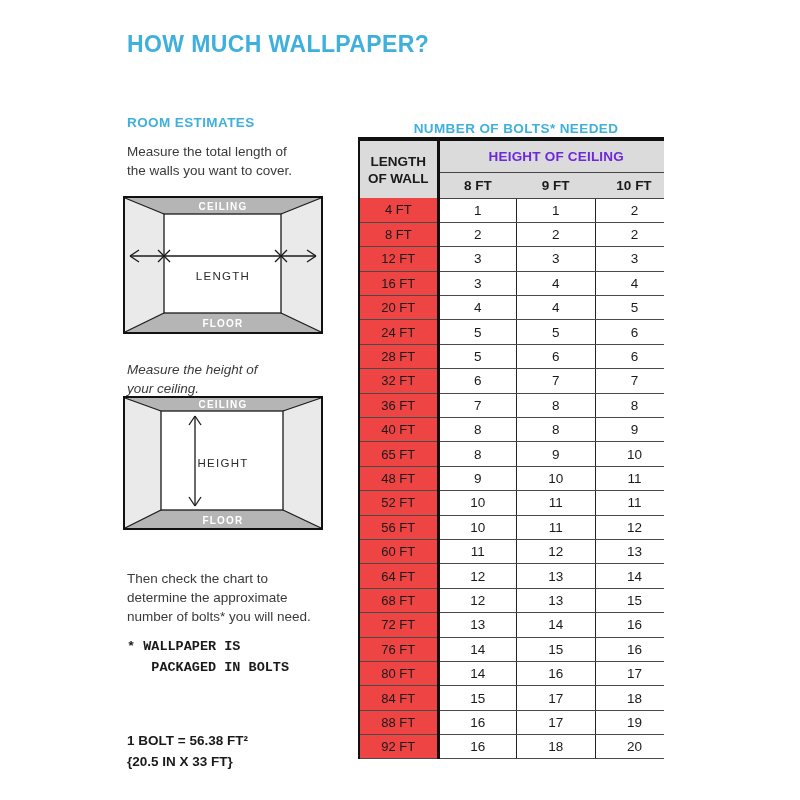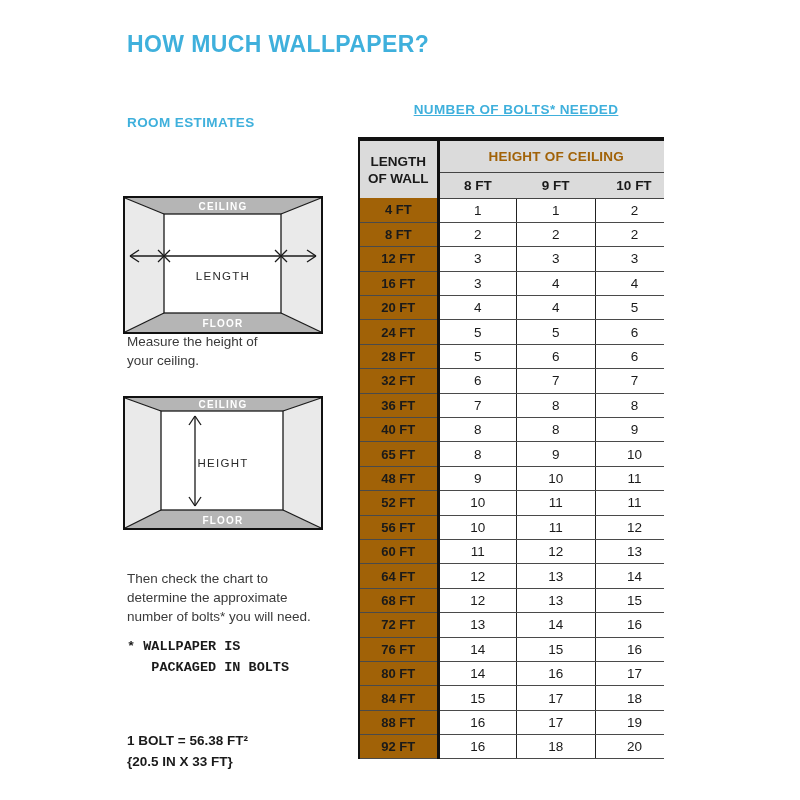--- a/index.html
+++ b/index.html
@@ -15,29 +15,29 @@
     position:absolute; left:127px; top:31px;
     font-size:23px; font-weight:bold; letter-spacing:0.4px;
     color:#3fb0dc;
   }
 
   .section-heading {
     position:absolute; font-size:13.5px; font-weight:bold;
     letter-spacing:0.4px; color:#3fb0dc;
   }
   .room-estimates-heading { left:127px; top:115px; }
-  .table-heading { left:358px; top:102px; width:316px; text-align:center;text-decoration:underline; }
+  .table-heading { left:358px; top:121px; width:316px; text-align:center; }
 
   .para {
     position:absolute; left:127px;
     font-size:13.5px; line-height:19px; color:#3a3a3a;
     white-space:pre-line;
   }
   .para1 { top:142px; }
-  .para2 { top:332px; }
+  .para2 { top:360px;font-style:italic; }
   .para3 { top:549px;margin-top:20px; }
 
   .note {
     position:absolute; left:127px;
     font-size:13.5px; font-weight:bold; line-height:21px; color:#1a1a1a;
     white-space:pre-wrap;
   }
   .note1 { top:636px;font-family:Liberation Mono, monospace; }
   .note2 { top:682px;margin-top:48px; }
 
@@ -51,49 +51,51 @@
     border-top:4px solid #111; border-left:2px solid #111;
   }
   .bolts-table th, .bolts-table td { text-align:center; vertical-align:middle; padding:0; }
   .corner-header {
     width:79px; background:#dbdbdb; border-right:3px solid #111;
     font-size:13.5px; font-weight:bold; color:#1a1a1a;
     white-space:pre-line; line-height:17px;
   }
   .group-header {
     background:#dbdbdb; border-bottom:1.5px solid #444; border-right:1.5px solid #222;
-    font-size:13.5px; font-weight:bold; color:#a16207; height:33px; letter-spacing:0.2px;
+    font-size:13.5px; font-weight:bold; color:#6d28d9; height:33px; letter-spacing:0.2px;
   }
   .sub-header {
     background:#dbdbdb; border-bottom:1.5px solid #444;
     font-size:13.5px; font-weight:bold; color:#1a1a1a; height:26px;
   }
   .sub-header:last-child { border-right:1.5px solid #222; }
   .bolts-table tbody td {
     height:24.4px; border-bottom:1.5px solid #4a4a4a;
     font-size:13.5px; color:#1a1a1a;
   }
   .bolts-table tbody td.rowlabel {
-    background:#a16207; font-weight:bold; border-right:3px solid #111; font-size:13px;
+    background:#ef4444; font-weight:normal; border-right:3px solid #111; font-size:13px;
   }
   .bolts-table tbody td.val + td.val { border-left:1.5px solid #222; }
 
   .diagram text { font-family:"Liberation Sans","DejaVu Sans",sans-serif; }
   .diag-band-label { fill:#ffffff; font-size:10px; font-weight:bold; letter-spacing:1.2px; }
   .diag-dim-label { fill:#2b2b2b; font-size:11.5px; letter-spacing:1.3px; }
 </style>
 </head>
 <body>
 
 <div class="page">
 
   <h1 class="main-title">HOW MUCH WALLPAPER?</h1>
 
   <div class="section-heading room-estimates-heading">ROOM ESTIMATES</div>
 
+  <p class="para para1">Measure the total length of
+the walls you want to cover.</p>
 
   <svg class="diagram diagram1" width="200" height="138" viewBox="0 0 200 138">
     <rect x="1.3" y="1.3" width="197.4" height="135.4" fill="#ffffff" stroke="#111111" stroke-width="2.6"></rect>
     <polygon points="2,2 198,2 158,18 41,18" fill="#b5b5b5"></polygon>
     <polygon points="41,117 158,117 198,136 2,136" fill="#b5b5b5"></polygon>
     <polygon points="2,2 41,18 41,117 2,136" fill="#eaeaea"></polygon>
     <polygon points="198,2 198,136 158,117 158,18" fill="#eaeaea"></polygon>
     <rect x="41" y="18" width="117" height="99" fill="#ffffff" stroke="#1a1a1a" stroke-width="1.3"></rect>
     <line x1="2" y1="2" x2="41" y2="18" stroke="#1a1a1a" stroke-width="1.3"></line>
     <line x1="198" y1="2" x2="158" y2="18" stroke="#1a1a1a" stroke-width="1.3"></line>

